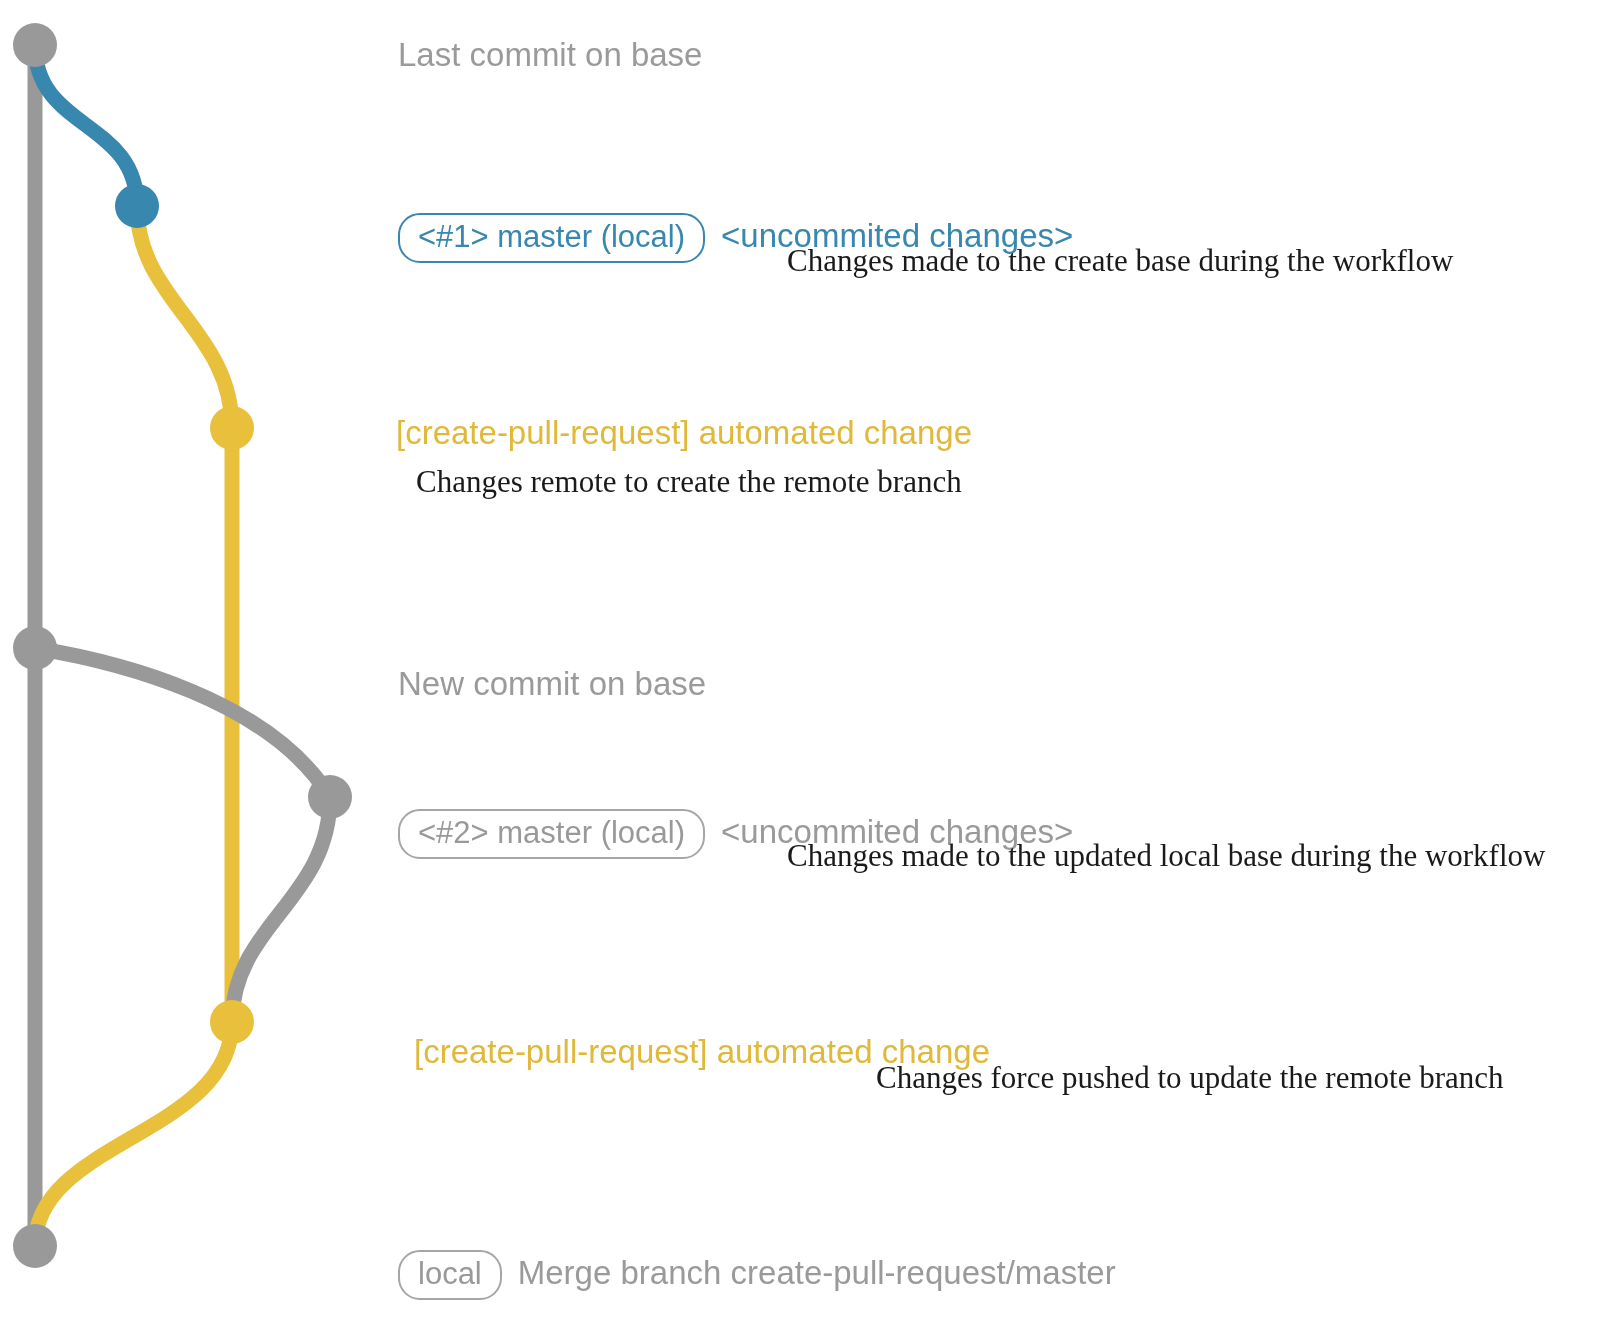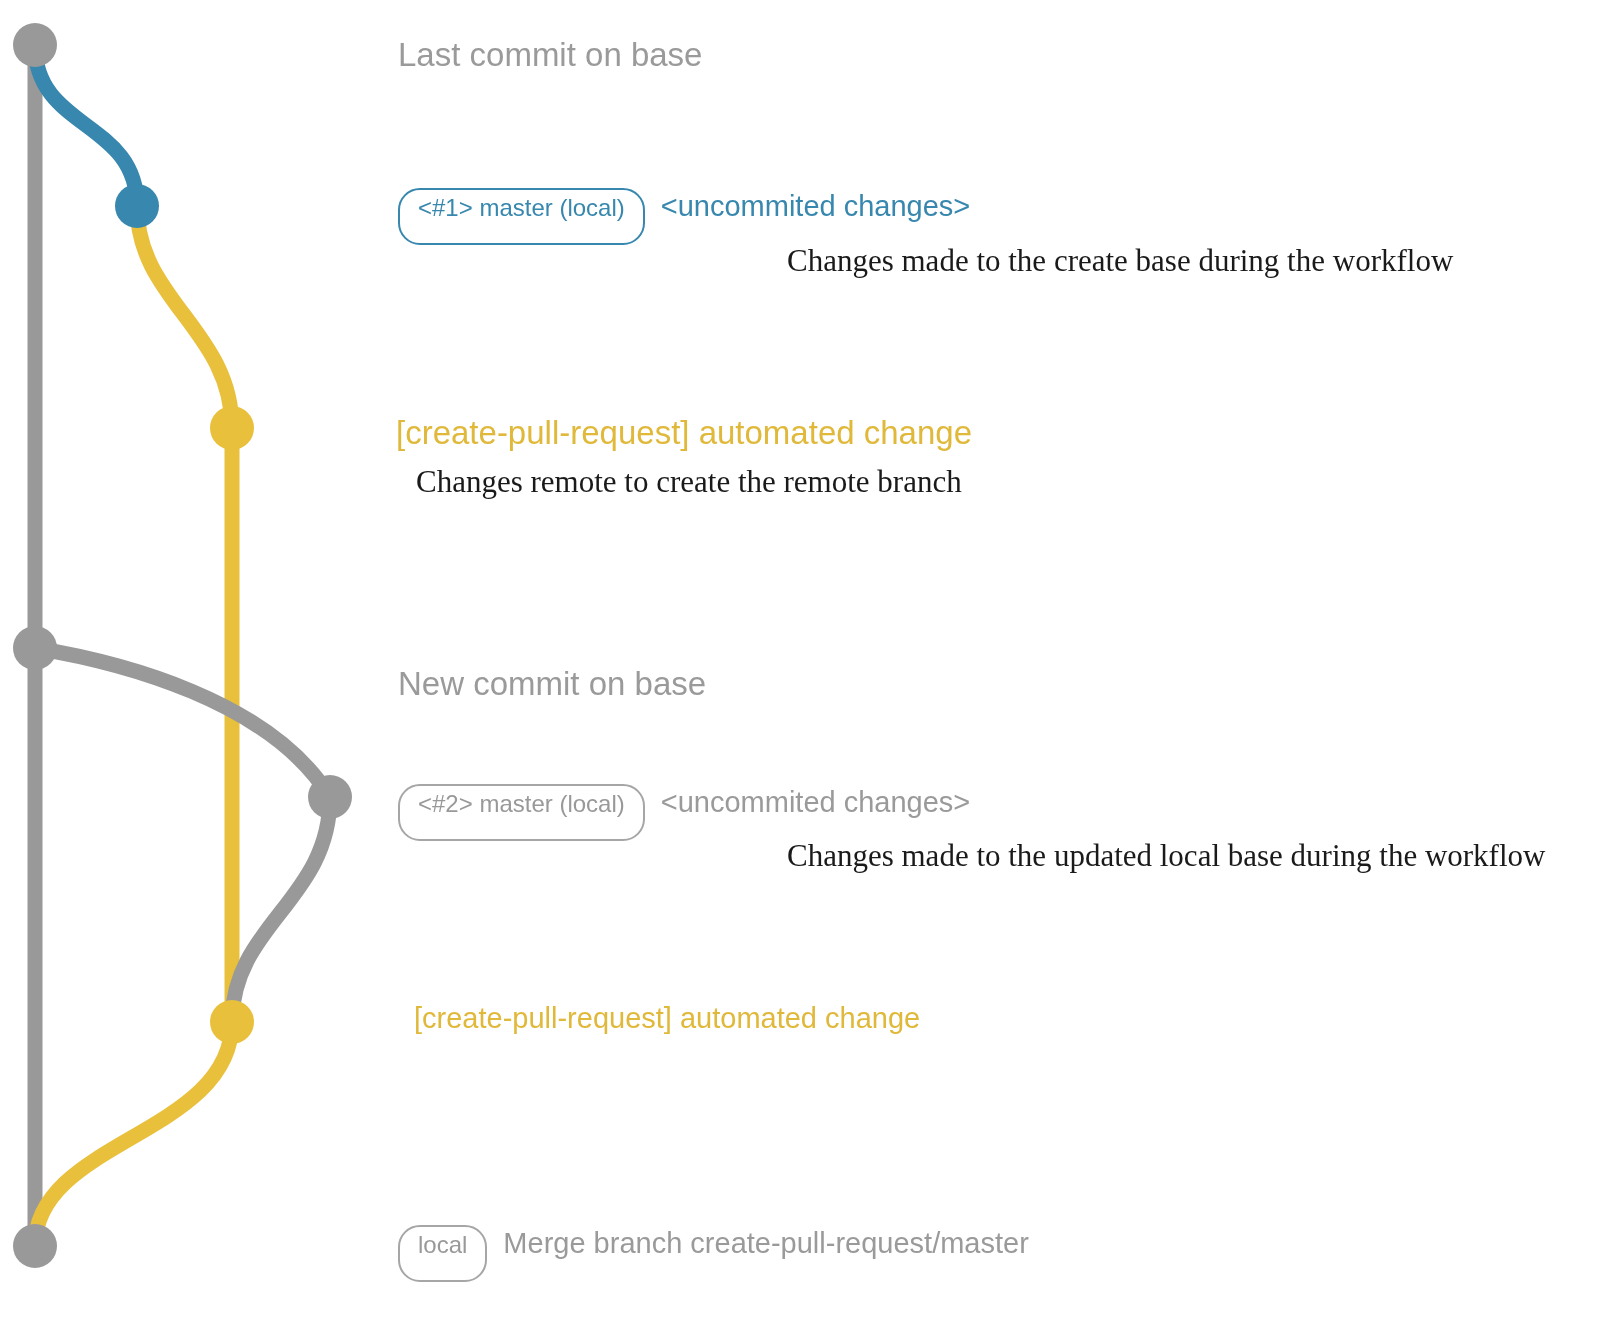--- a/index.html
+++ b/index.html
@@ -37,35 +37,36 @@
   .row {
     position: absolute;
     display: flex;
     align-items: baseline;
     white-space: nowrap;
   }
   .badge {
     display: inline-block;
     border: 2px solid #999999;
     border-radius: 22px;
-    padding: 6px 18px 23px 18px;
-    font-size: 24px;
+    padding: 6px 18px 9px 18px;
+    font-size: 31px;
     line-height: 1.0;
     color: #999999;
     background: transparent;
   }
   .badge.blue  { border-color: #3787ae; color: #3787ae; }
   .badge.yellow{ border-color: #e0b83a; color: #e0b83a; }
   .badge.gray  { border-color: #a6a6a6; color: #999999; }
 
   .subject {
-    font-size: 29px;
+    font-size: 33px;
     line-height: 1.0;
     margin-left: 16px;
     color: #999999;
+    margin-top: 31px;
   }
   .subject.blue   { color: #3787ae; }
   .subject.yellow { color: #e0b83a; }
   .subject.gray   { color: #9a9a9a; }
 
   .plain-subject {
     position: absolute;
     font-size: 33px;
     color: #9a9a9a;
     white-space: nowrap;
@@ -130,20 +131,21 @@
 
     <div class="row" style="left:398px; top:784px;">
       <span class="badge gray">&lt;#2&gt; master (local)</span>
       <span class="subject gray">&lt;uncommited changes&gt;</span>
     </div>
     <div class="desc" style="left:787px; top:838px;">Changes made to the updated local base during the workflow</div>
 
     <div class="row" style="left:398px; top:1004px;">
       <span class="subject yellow">[create-pull-request] automated change</span>
     </div>
+    <div class="desc" style="left:876px; top:1060px;">Changes force pushed to update the remote branch</div>
 
     <div class="row" style="left:398px; top:1225px;">
       <span class="badge gray">local</span>
       <span class="subject gray">Merge branch create-pull-request/master</span>
     </div>
 
   </div>
 </div>
 
 </body></html>

